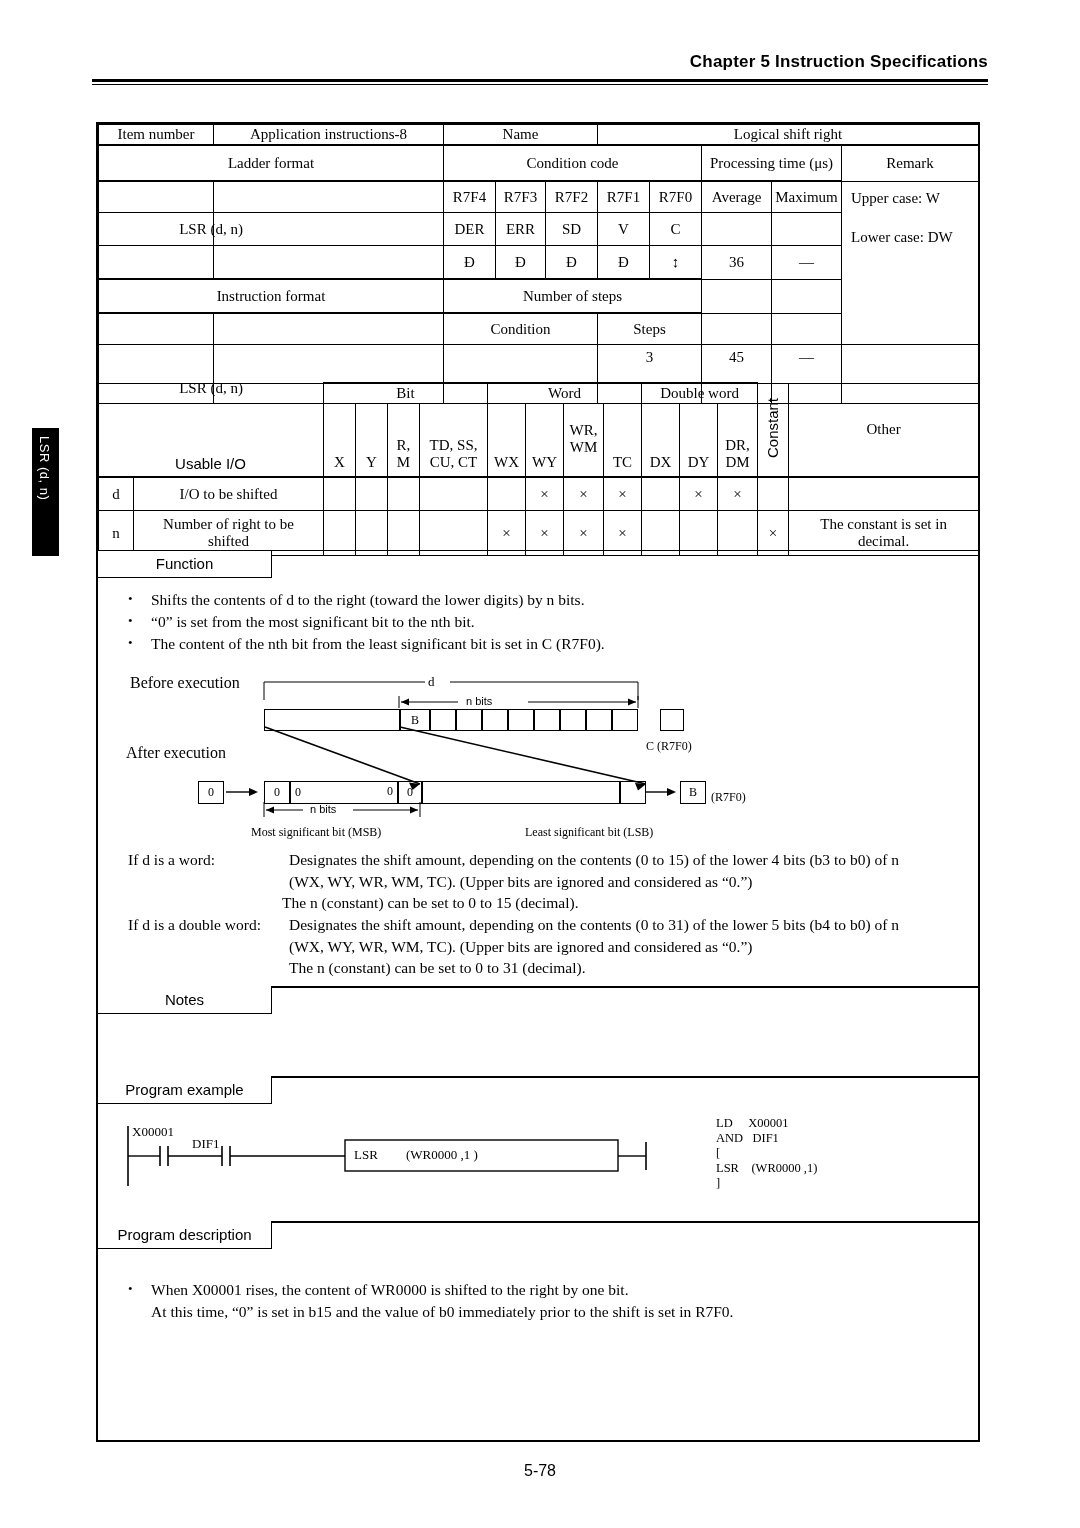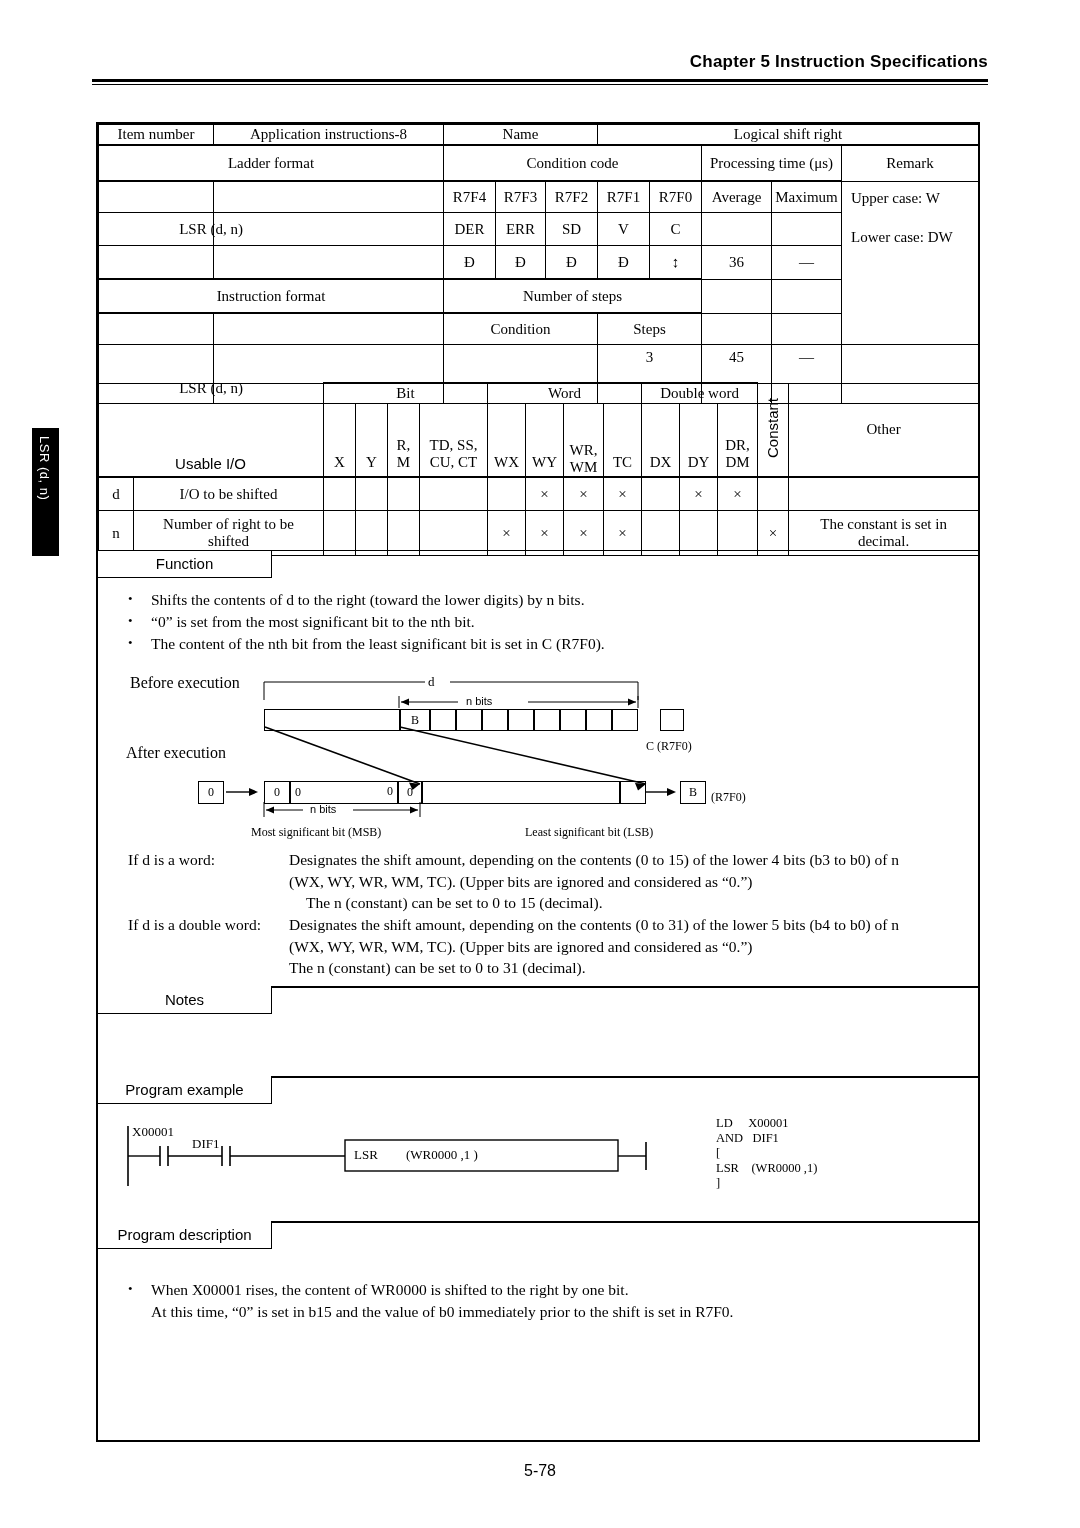--- a/index.html
+++ b/index.html
@@ -346,21 +346,21 @@
         <div>CU, CT</div>
       </td>
       <td style="vertical-align:bottom;padding-bottom:5px">
         <div></div>
         <div>WX</div>
       </td>
       <td style="vertical-align:bottom;padding-bottom:5px">
         <div></div>
         <div>WY</div>
       </td>
-      <td style="vertical-align:bottom;padding-bottom:0">
+      <td style="vertical-align:bottom;padding-bottom:20px">
         <div>WR,</div>
         <div>WM</div>
       </td>
       <td style="vertical-align:bottom;padding-bottom:5px">
         <div></div>
         <div>TC</div>
       </td>
       <td style="vertical-align:bottom;padding-bottom:5px">
         <div></div>
         <div>DX</div>
@@ -497,21 +497,21 @@
     <div class="dsmall" style="left:212px;top:139px">n bits</div>
     <div class="dser" style="left:153px;top:161px">Most significant bit (MSB)</div>
     <div class="dser" style="left:427px;top:161px">Least significant bit (LSB)</div>
   </div>
 
   <div class="para" style="left:30px;top:725px;width:850px">
     <div style="position:relative;height:65px">
       <div style="position:absolute;left:0;top:0">If d is a word:</div>
       <div style="position:absolute;left:161px;top:0;width:690px">Designates the shift amount, depending on the contents (0 to 15) of the lower 4 bits (b3 to b0) of n</div>
       <div style="position:absolute;left:161px;top:21.5px;width:690px">(WX, WY, WR, WM, TC).  (Upper bits are ignored and considered as “0.”)</div>
-      <div style="position:absolute;left:178px;top:43px;width:690px">The n (constant) can be set to 0 to 15 (decimal).</div>
+      <div style="position:absolute;left:154px;top:43px;width:690px">The n (constant) can be set to 0 to 15 (decimal).</div>
     </div>
     <div style="position:relative;height:65px">
       <div style="position:absolute;left:0;top:0">If d is a double word:</div>
       <div style="position:absolute;left:161px;top:0;width:690px">Designates the shift amount, depending on the contents (0 to 31) of the lower 5 bits (b4 to b0) of n</div>
       <div style="position:absolute;left:161px;top:21.5px;width:690px">(WX, WY, WR, WM, TC). (Upper bits are ignored and considered as “0.”)</div>
       <div style="position:absolute;left:161px;top:43px;width:690px">The n (constant) can be set to 0 to 31 (decimal).</div>
     </div>
   </div>
 
   <div style="position:absolute;left:0;top:862px;width:880px;height:0;border-top:2px solid #000"></div>

